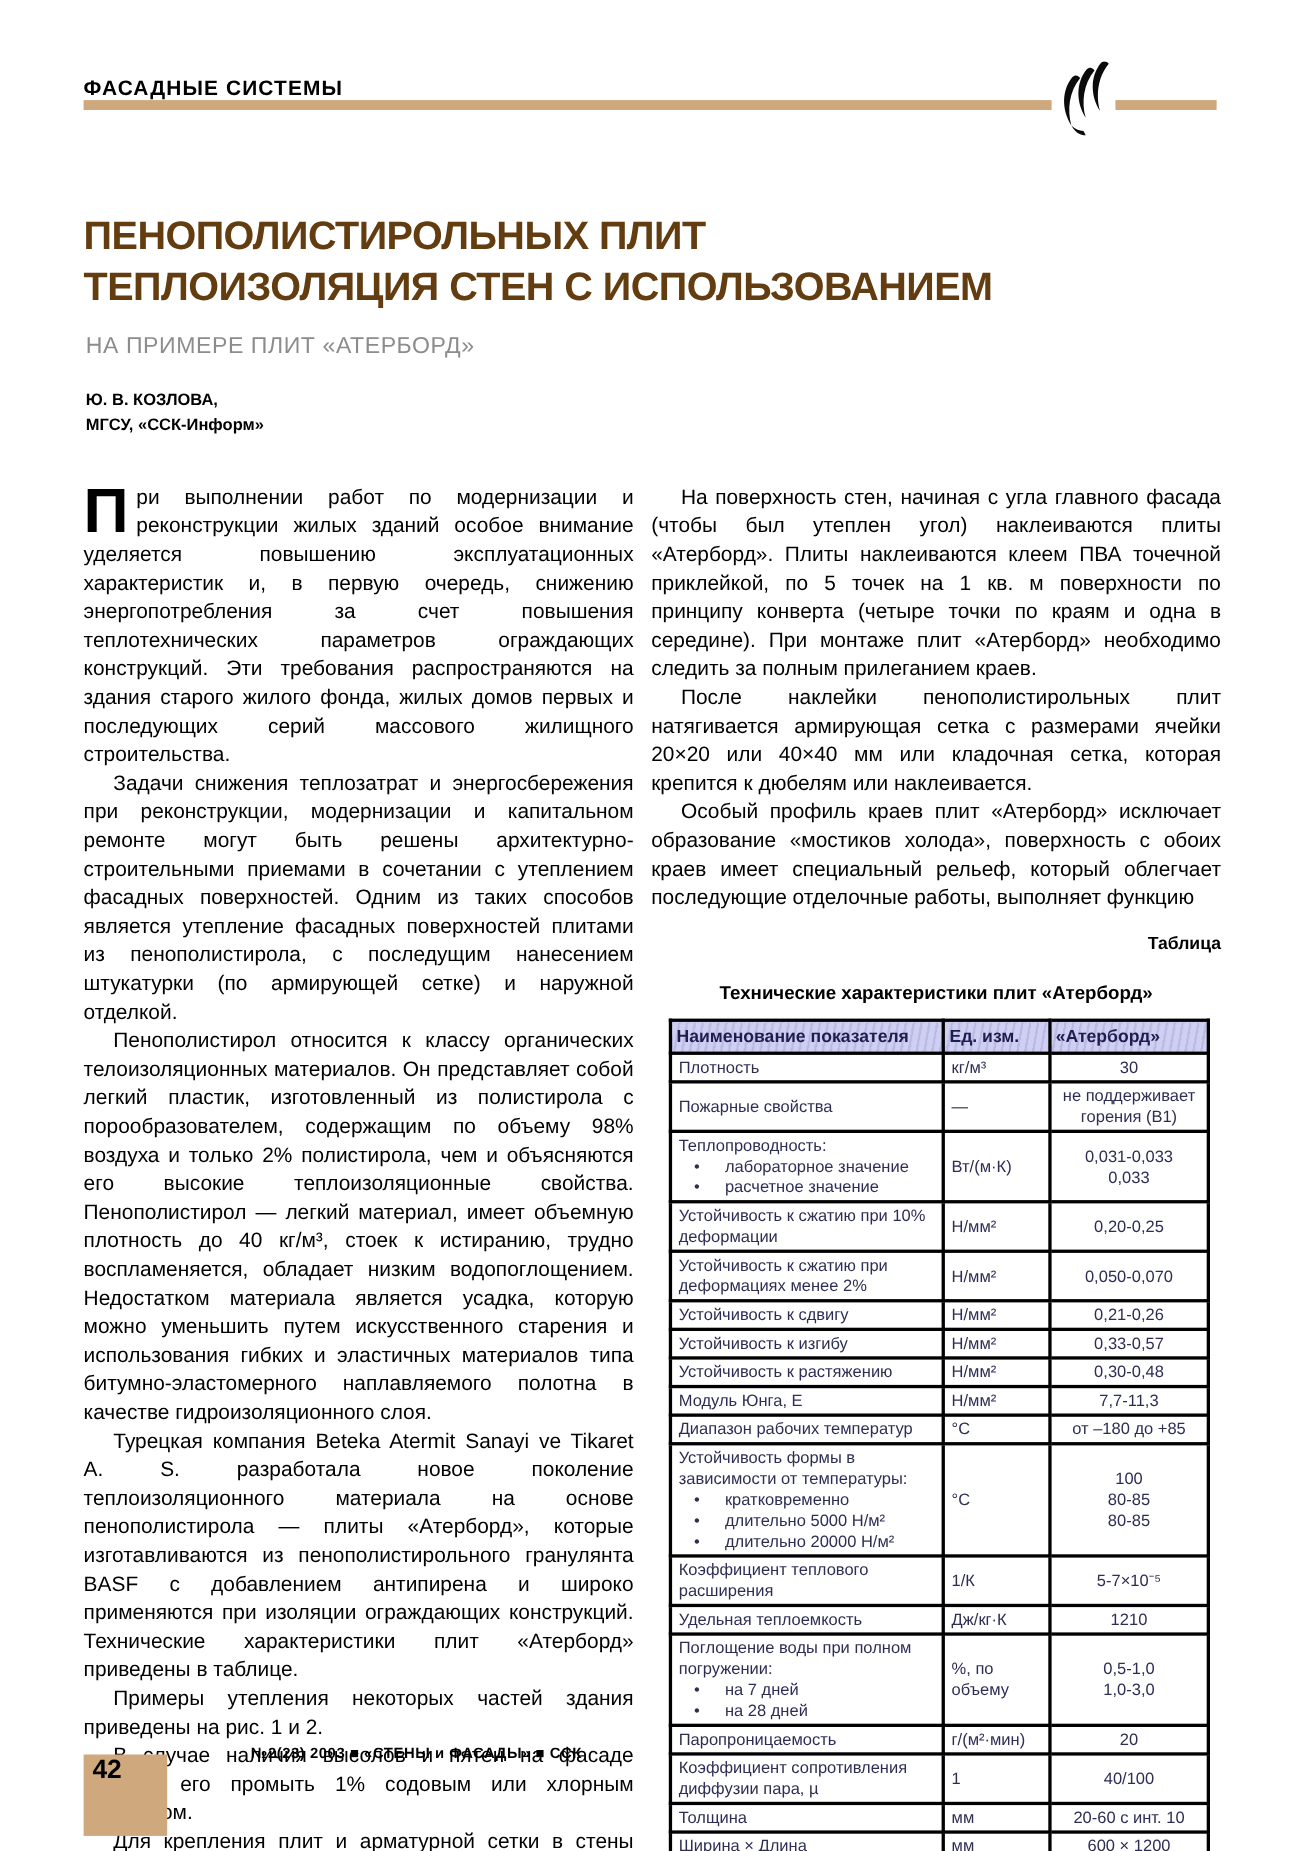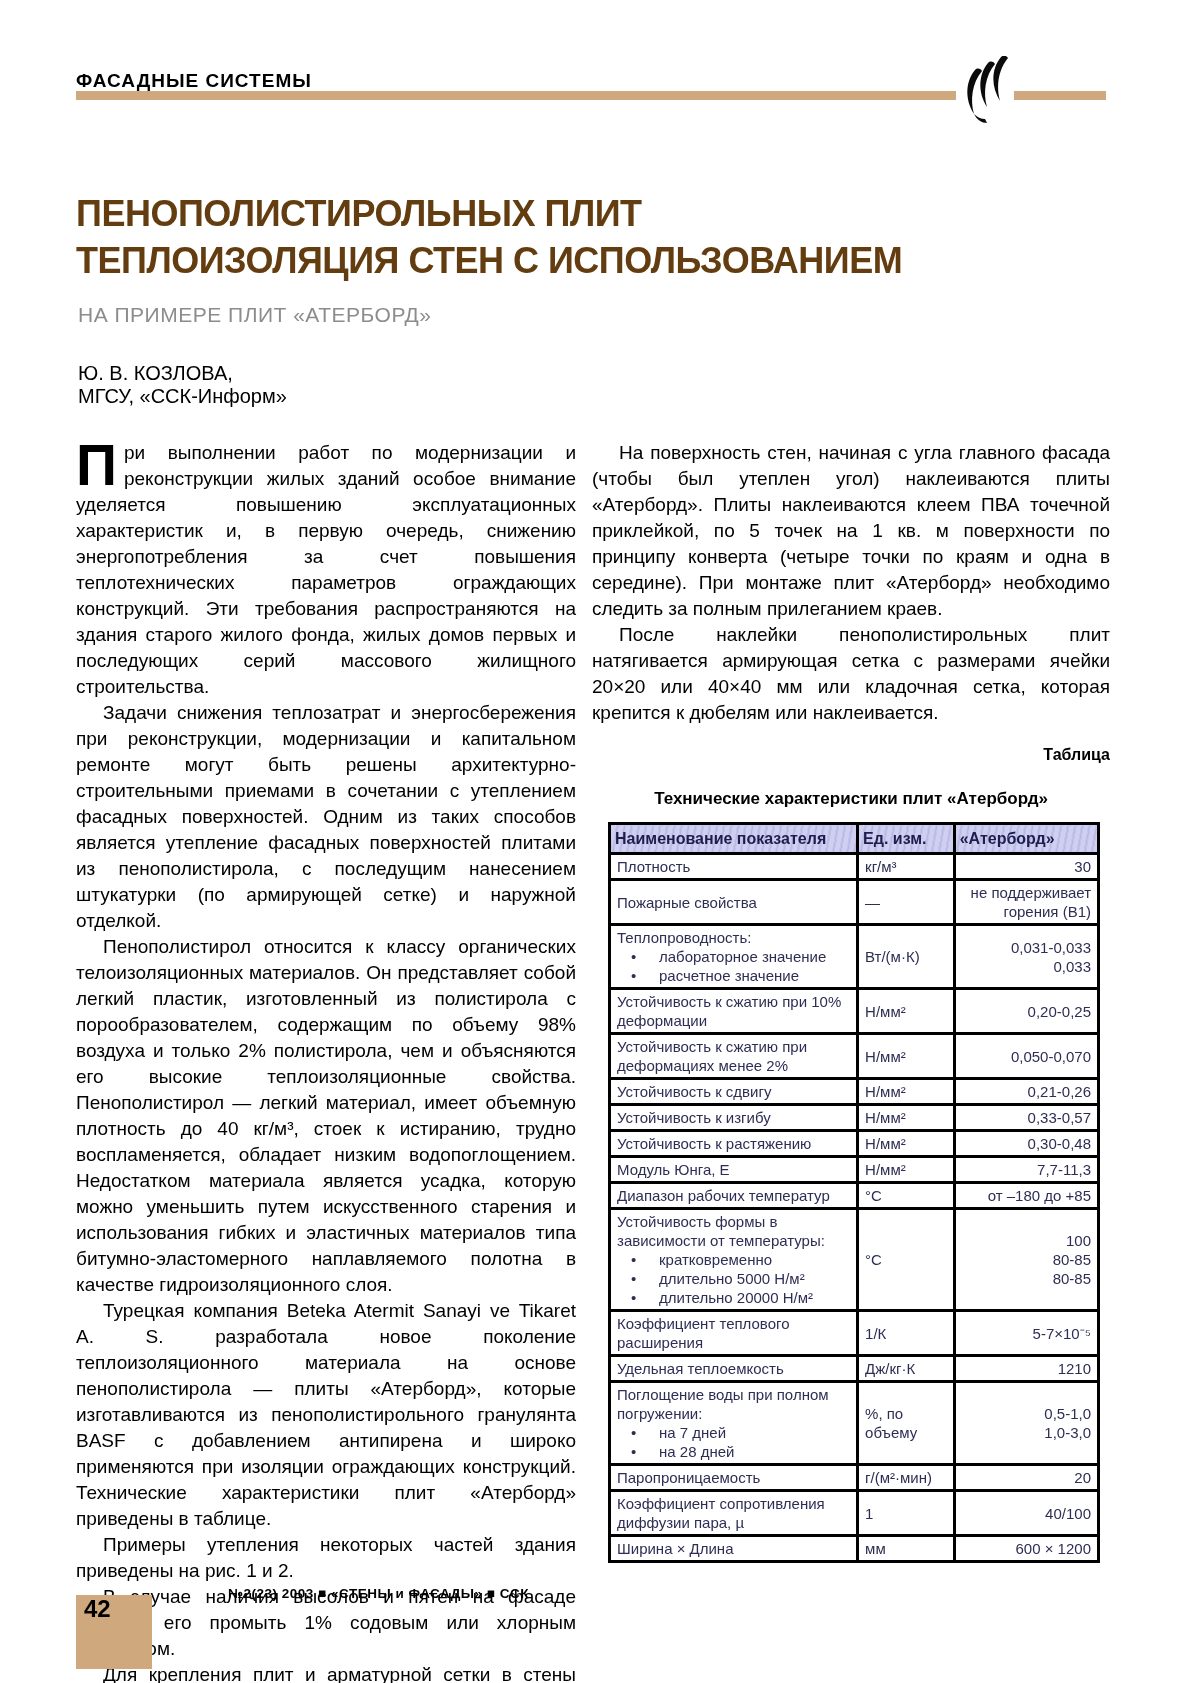--- a/index.html
+++ b/index.html
@@ -18,41 +18,41 @@
   .section-label{position:absolute;left:76px;top:70px;font-size:19px;font-weight:bold;letter-spacing:1px;}
   .rule{position:absolute;top:91px;height:9px;background:var(--bar_tan);}
   .rule-main{left:76px;width:880px;}
   .rule-right{left:1014px;width:92px;}
   .logo{position:absolute;left:961px;top:56px;width:54px;height:74px;}
 
   
   .title{position:absolute;left:76px;top:190px;width:900px;font-size:36px;font-weight:bold;
          color:var(--title_brown);line-height:47px;letter-spacing:-0.5px;}
   .subtitle{position:absolute;left:78px;top:303px;font-size:21px;color:var(--subtitle_gray);letter-spacing:0.5px;}
-  .author{position:absolute;left:78px;top:362px;font-size:20px;font-weight:normal;line-height:23px;}
+  .author{position:absolute;left:78px;top:352px;font-size:15px;font-weight:bold;line-height:23px;}
 
   
   .col{position:absolute;top:440px;font-size:19px;line-height:26px;text-align:justify;}
   .col-left{left:76px;width:500px;}
   .col-right{left:592px;width:518px;}
   .para{text-indent:27px;}
   .para.first{text-indent:0;}
   .dropcap{float:left;font-size:57px;line-height:45px;font-weight:bold;padding:3px 7px 0 0;}
 
   
   .table-label{margin-top:16px;text-align:right;font-weight:bold;font-size:16px;text-indent:0;}
   .table-title{margin-top:18px;text-align:center;font-weight:bold;font-size:17px;text-indent:0;}
   table.spec{border-collapse:collapse;width:492px;margin:10px 0 0 16px;color:var(--table_ink);
              font-size:15px;line-height:19px;text-align:left;}
   table.spec th,table.spec td{border:3px solid #000;padding:2px 6px;vertical-align:middle;}
   table.spec th{background:repeating-linear-gradient(100deg,var(--hdr_a) 0 5px,var(--hdr_b) 5px 7px);
                 color:#1d1d4e;font-weight:bold;font-size:16px;text-align:left;padding:4px 4px;}
   td.c-name{width:250px;}
   td.c-unit{width:97px;text-align:left;}
-  td.c-val{width:145px;text-align:right;}
+  td.c-val{width:145px;text-align:center;}
   .bullet{position:relative;padding-left:42px;}
   .bullet::before{content:"•";position:absolute;left:14px;}
 
   
   .pagenum-box{position:absolute;left:76px;top:1563px;width:76px;height:74px;background:var(--bar_tan);
                display:flex;margin-top:32px;}
   .pagenum{font-size:24px;font-weight:bold;padding:0 6px 4px 8px;}
   .issue-info{position:absolute;left:228px;top:1586px;font-size:13.5px;font-weight:bold;letter-spacing:0.5px;}
 </style>
 </head>
@@ -90,20 +90,21 @@
     <p class="para">Пенополистирол относится к классу органических телоизоляционных материалов. Он представляет собой легкий пластик, изготовленный из полистирола с порообразователем, содержащим по объему 98% воздуха и только 2% полистирола, чем и объясняются его высокие теплоизоляционные свойства. Пенополистирол — легкий материал, имеет объемную плотность до 40 кг/м³, стоек к истиранию, трудно воспламеняется, обладает низким водопоглощением. Недостатком материала является усадка, которую можно уменьшить путем искусственного старения и использования гибких и эластичных материалов типа битумно-эластомерного наплавляемого полотна в качестве гидроизоляционного слоя.</p>
     <p class="para">Турецкая компания Beteka Atermit Sanayi ve Tikaret A. S. разработала новое поколение теплоизоляционного материала на основе пенополистирола — плиты «Атерборд», которые изготавливаются из пенополистирольного гранулянта BASF с добавлением антипирена и широко применяются при изоляции ограждающих конструкций. Технические характеристики плит «Атерборд» приведены в таблице.</p>
     <p class="para">Примеры утепления некоторых частей здания приведены на рис. 1 и 2.</p>
     <p class="para">В случае наличия высолов и пятен на фасаде следует его промыть 1% содовым или хлорным раствором.</p>
     <p class="para">Для крепления плит и арматурной сетки в стены забиваются пластмассовые изоляционные дюбели из расчета 6 шт. на 2 кв. м. Дюбели забиваются на глубину 5-7 см в толщу стены и на 10 см выступают из ее плоскости, чтобы можно было крепить пенополистирольные плиты.</p>
   </div>
 
   <div class="col col-right">
     <p class="para">На поверхность стен, начиная с угла главного фасада (чтобы был утеплен угол) наклеиваются плиты «Атерборд». Плиты наклеиваются клеем ПВА точечной приклейкой, по 5 точек на 1 кв. м поверхности по принципу конверта (четыре точки по краям и одна в середине). При монтаже плит «Атерборд» необходимо следить за полным прилеганием краев.</p>
     <p class="para">После наклейки пенополистирольных плит натягивается армирующая сетка с размерами ячейки 20×20 или 40×40 мм или кладочная сетка, которая крепится к дюбелям или наклеивается.</p>
+    <p class="para">Особый профиль краев плит «Атерборд» исключает образование «мостиков холода», поверхность с обоих краев имеет специальный рельеф, который облегчает последующие отделочные работы, выполняет функцию</p>
 
     <div class="table-label">Таблица</div>
     <div class="table-title">Технические характеристики плит «Атерборд»</div>
 
     <table class="spec">
       <thead>
         <tr>
           <th>Наименование показателя</th>
           <th>Ед. изм.</th>
           <th>«Атерборд»</th>
@@ -260,20 +261,29 @@
             <td class="c-name">
               <div>Коэффициент сопротивления диффузии пара, µ</div>
             </td>
             <td class="c-unit">1</td>
             <td class="c-val">
               <div>40/100</div>
             </td>
           </tr>
           <tr>
             <td class="c-name">
+              <div>Толщина</div>
+            </td>
+            <td class="c-unit">мм</td>
+            <td class="c-val">
+              <div>20-60 с инт. 10</div>
+            </td>
+          </tr>
+          <tr>
+            <td class="c-name">
               <div>Ширина × Длина</div>
             </td>
             <td class="c-unit">мм</td>
             <td class="c-val">
               <div>600 × 1200</div>
             </td>
           </tr>
         </tbody>
     </table>
   </div>

